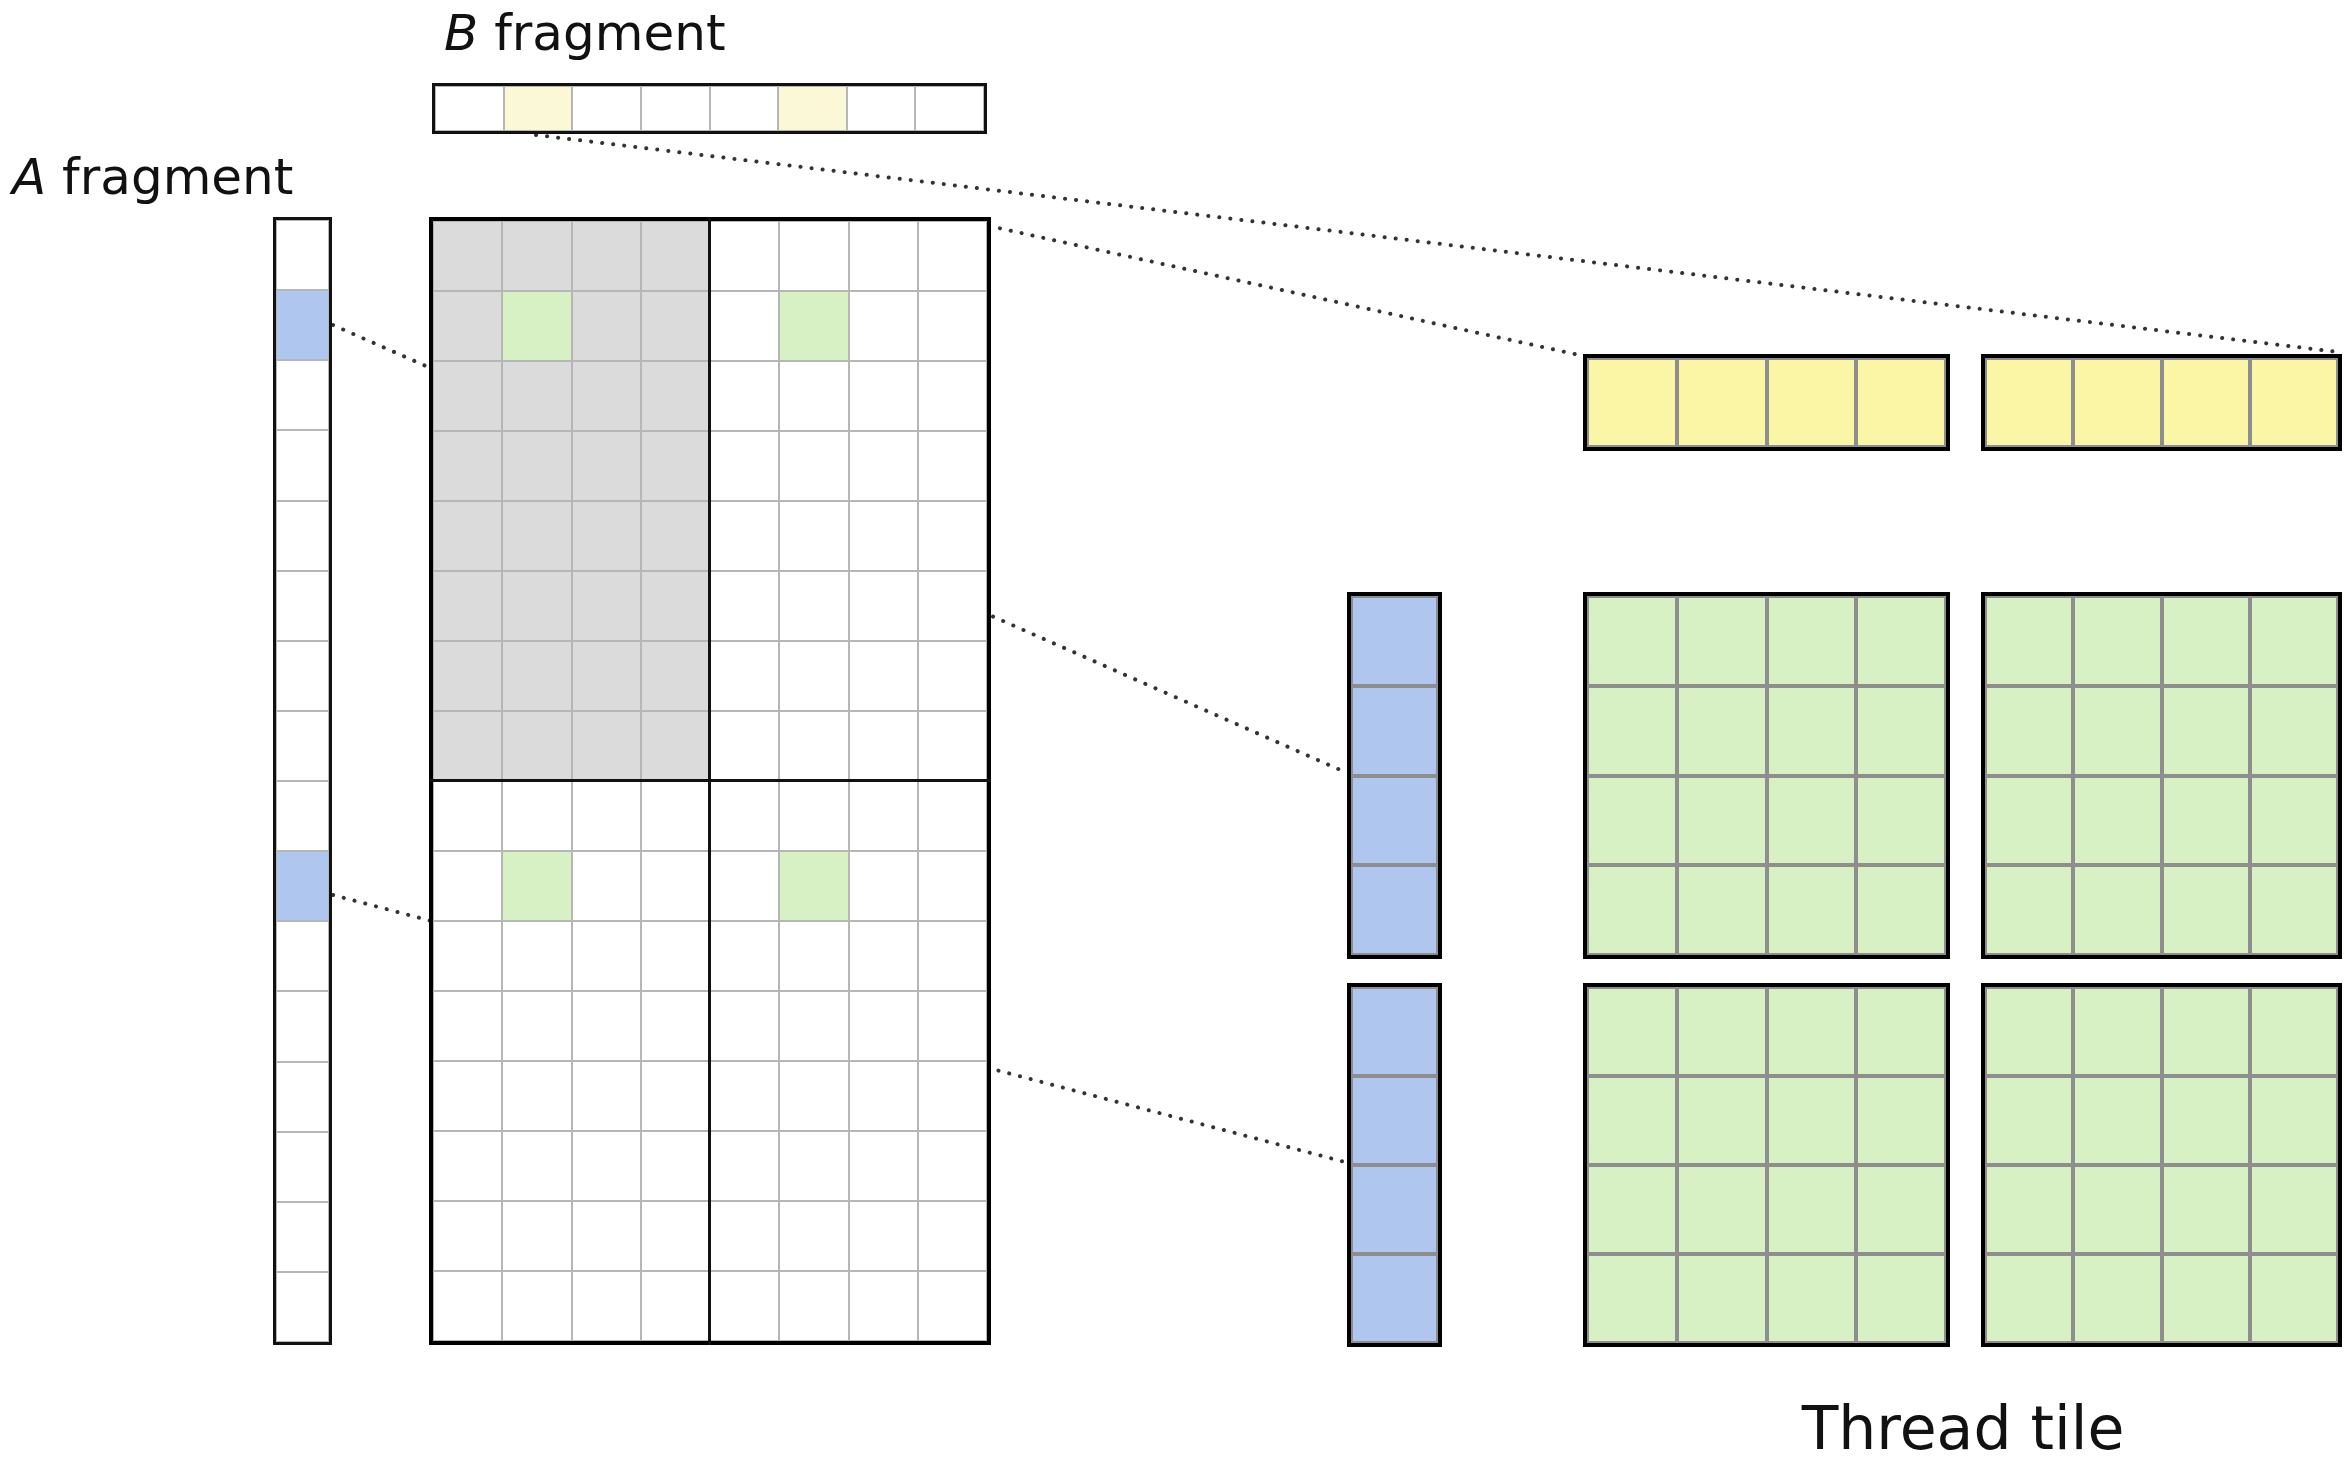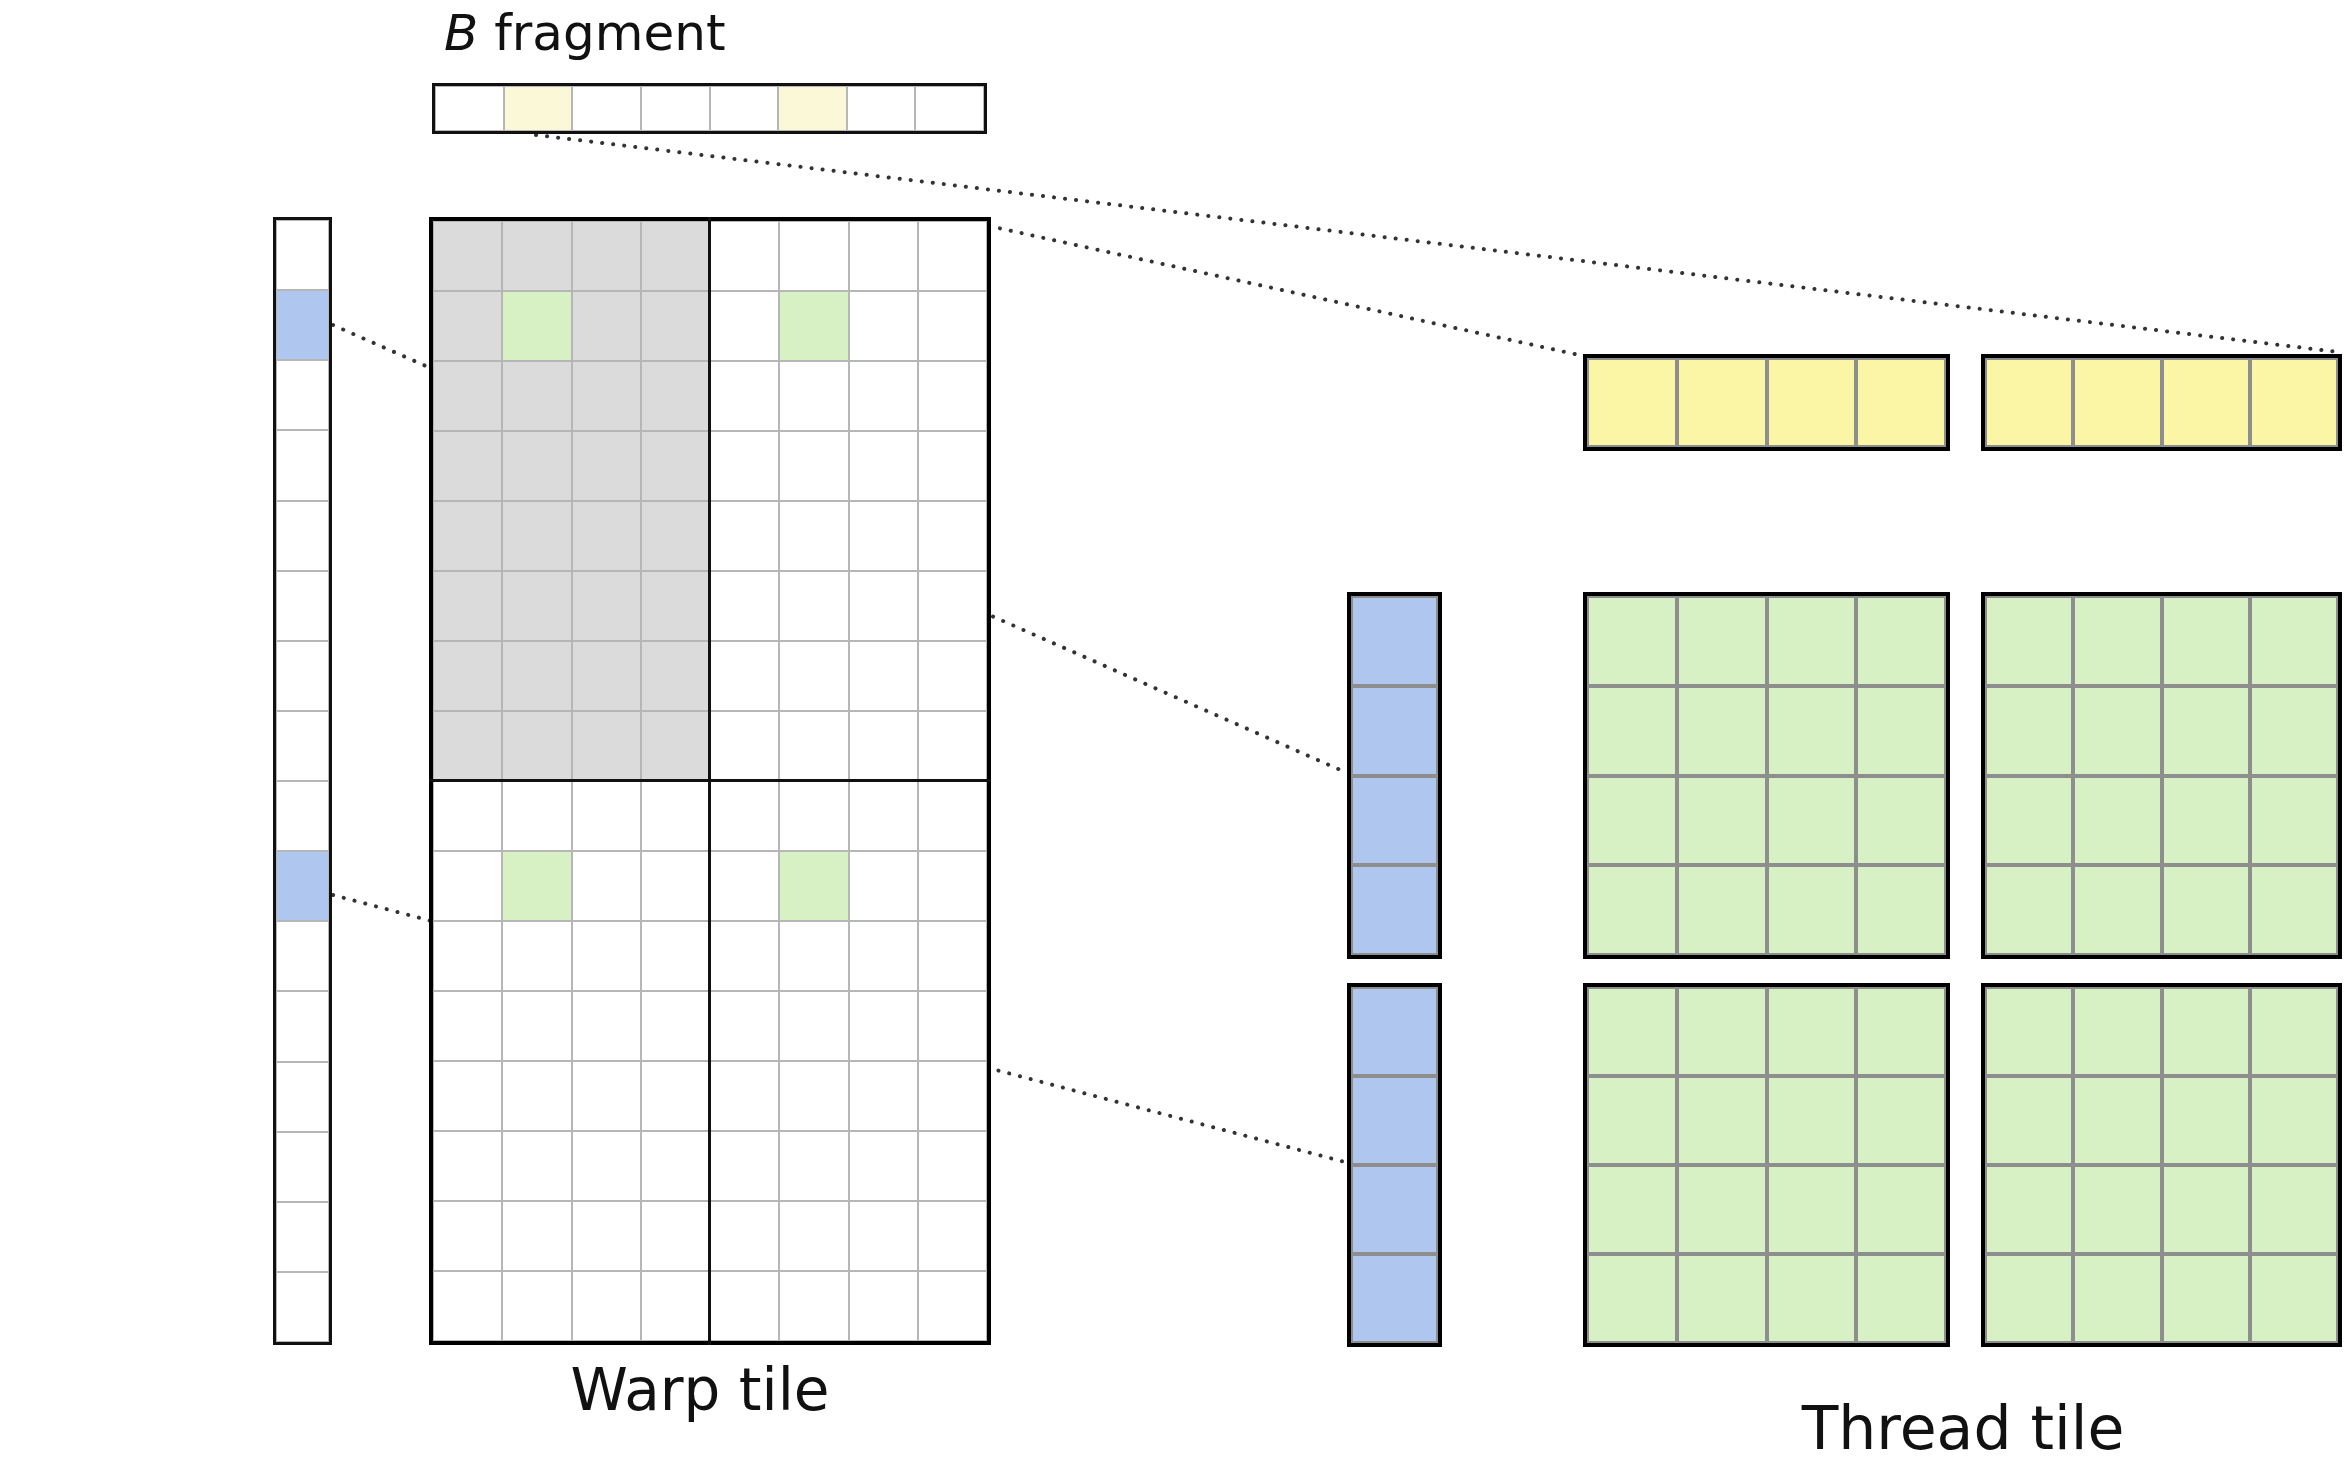--- a/index.html
+++ b/index.html
@@ -51,20 +51,23 @@
       <div class="cell" style="background: rgb(255, 255, 255);"></div>
       <div class="cell" style="background: rgb(251, 248, 216);"></div>
       <div class="cell" style="background: rgb(255, 255, 255);"></div>
       <div class="cell" style="background: rgb(255, 255, 255);"></div>
       <div class="cell" style="background: rgb(255, 255, 255);"></div>
       <div class="cell" style="background: rgb(251, 248, 216);"></div>
       <div class="cell" style="background: rgb(255, 255, 255);"></div>
       <div class="cell" style="background: rgb(255, 255, 255);"></div>
     </div>
 
+  <div class="label" style="left:12px; top:148px; font-size:50px;">
+    <span class="var">A</span><span> fragment</span>
+  </div>
 
   <div class="grid thin ob3" style="left: 273px; top: 217px; width: 59px; height: 1128px; grid-template-columns: repeat(1, 1fr); grid-template-rows: repeat(16, 1fr);">
       <div class="cell" style="background: rgb(255, 255, 255);"></div>
       <div class="cell" style="background: rgb(175, 199, 239);"></div>
       <div class="cell" style="background: rgb(255, 255, 255);"></div>
       <div class="cell" style="background: rgb(255, 255, 255);"></div>
       <div class="cell" style="background: rgb(255, 255, 255);"></div>
       <div class="cell" style="background: rgb(255, 255, 255);"></div>
       <div class="cell" style="background: rgb(255, 255, 255);"></div>
       <div class="cell" style="background: rgb(255, 255, 255);"></div>
@@ -204,21 +207,20 @@
       <div class="cell" style="background: rgb(255, 255, 255);"></div>
       <div class="cell" style="background: rgb(255, 255, 255);"></div>
       <div class="cell" style="background: rgb(255, 255, 255);"></div>
       <div class="cell" style="background: rgb(255, 255, 255);"></div>
       <div class="cell" style="background: rgb(255, 255, 255);"></div>
       <div class="cell" style="background: rgb(255, 255, 255);"></div>
     </div>
   <div class="divider" style="left:708px; top:217px; width:3px; height:1128px;"></div>
   <div class="divider" style="left:429px; top:779px; width:562px; height:3px;"></div>
 
-  <div class="label centered" style="left:700px; top:1356px; font-size:58px;">Warp tile</div>
 
   <div class="grid thick ob4" style="left: 1583px; top: 354px; width: 367px; height: 97px; grid-template-columns: repeat(4, 1fr); grid-template-rows: repeat(1, 1fr);">
       <div class="cell" style="background: rgb(250, 246, 166);"></div>
       <div class="cell" style="background: rgb(250, 246, 166);"></div>
       <div class="cell" style="background: rgb(250, 246, 166);"></div>
       <div class="cell" style="background: rgb(250, 246, 166);"></div>
     </div>
   <div class="grid thick ob4" style="left: 1981px; top: 354px; width: 361px; height: 97px; grid-template-columns: repeat(4, 1fr); grid-template-rows: repeat(1, 1fr);">
       <div class="cell" style="background: rgb(250, 246, 166);"></div>
       <div class="cell" style="background: rgb(250, 246, 166);"></div>

